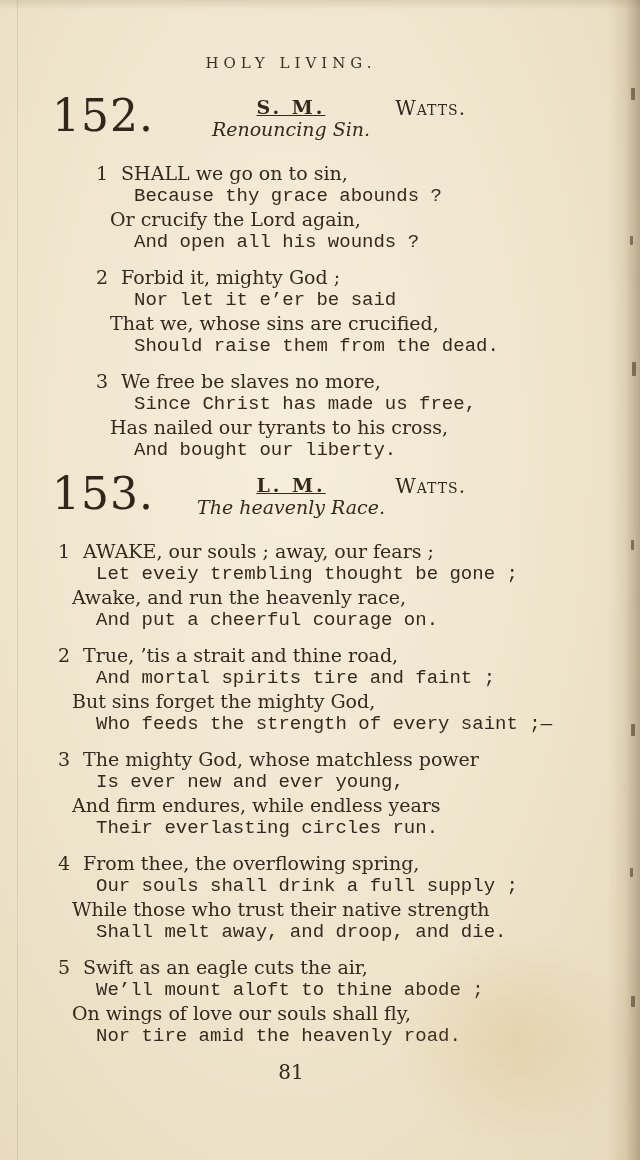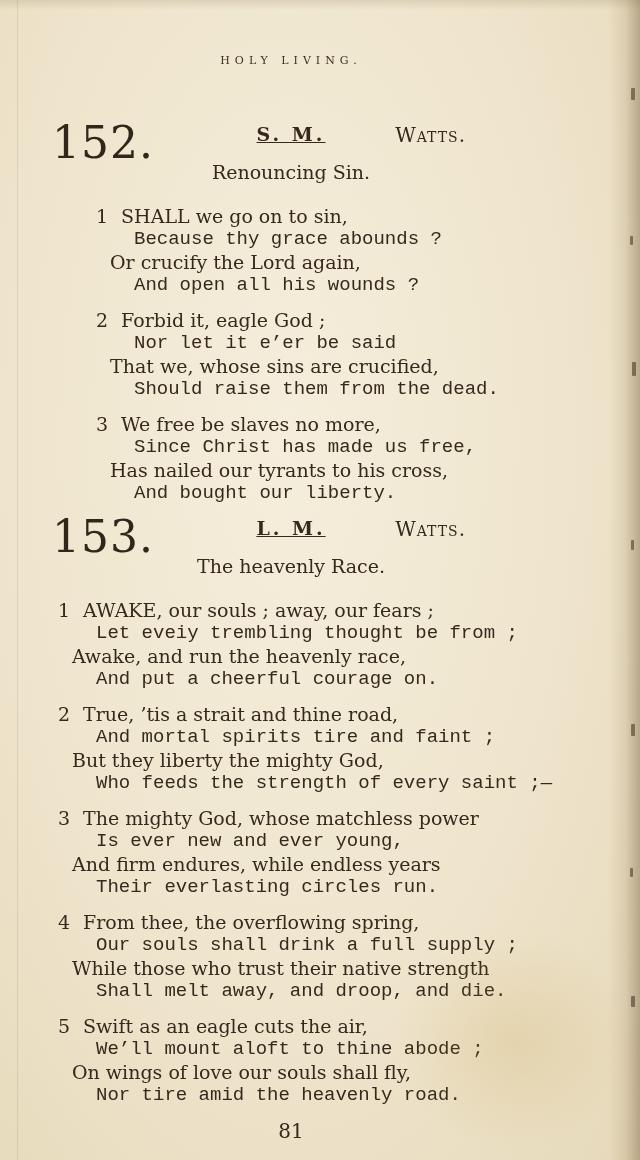--- a/index.html
+++ b/index.html
@@ -13,37 +13,37 @@
     background-image: radial-gradient(ellipse at 45% 38%, #f5eedc 0%, #efe5cd 55%, #e6d9ba 100%);
     font-family: "DejaVu Serif", "Liberation Serif", serif;
     color: #35291d;
   }
   .content {
     position: relative;
     padding: 54px 108px 0 50px;
   }
   .running-head {
     text-align: center;
-    font-size: 11px;
+    font-size: 15px;
     letter-spacing: 5px;
     color: #3c2f21;
-    margin-bottom: 56px;
+    margin-bottom: 24px;
   }
   .hymn-head { position: relative; margin-bottom: 22px; }
   .hymn-number {
     position: absolute;
     left: 2px;
     top: -6px;
     font-size: 44px;
     letter-spacing: 1px;
     color: #31261a;
   }
   .head-center { text-align: center; }
   .meter { font-size: 19px; font-weight: 700; letter-spacing: 3px; text-decoration: underline; }
-  .subtitle { font-size: 19px; margin-top: 16px; }
+  .subtitle { font-style: italic; font-size: 19px; margin-top: 0; }
   .author {
     position: absolute;
     right: 66px;
     top: 0;
     font-variant: small-caps;
     font-size: 20px;
     letter-spacing: 1px;
   }
   .stanza { margin-bottom: 12px; }
   .hymn-152 .stanza { padding-left: 60px; }
@@ -108,21 +108,21 @@
       </div>
 
       <div class="stanza">
         <p class="line l0"><span class="snum">1</span><span class="ltext">SHALL we go on to sin,</span></p>
         <p class="line l1">Because thy grace abounds ?</p>
         <p class="line l2">Or crucify the Lord again,</p>
         <p class="line l3">And open all his wounds ?</p>
       </div>
 
       <div class="stanza">
-        <p class="line l0"><span class="snum">2</span><span class="ltext">Forbid it, eagle God ;</span></p>
+        <p class="line l0"><span class="snum">2</span><span class="ltext">Forbid it, mighty God ;</span></p>
         <p class="line l1">Nor let it e’er be said</p>
         <p class="line l2">That we, whose sins are crucified,</p>
         <p class="line l3">Should raise them from the dead.</p>
       </div>
 
       <div class="stanza">
         <p class="line l0"><span class="snum">3</span><span class="ltext">We free be slaves no more,</span></p>
         <p class="line l1">Since Christ has made us free,</p>
         <p class="line l2">Has nailed our tyrants to his cross,</p>
         <p class="line l3">And bought our liberty.</p>
@@ -134,29 +134,29 @@
         <div class="hymn-number">153.</div>
         <div class="head-center">
           <div class="meter">L. M.</div>
           <div class="subtitle">The heavenly Race.</div>
         </div>
         <div class="author">Watts.</div>
       </div>
 
       <div class="stanza">
         <p class="line l0"><span class="snum">1</span><span class="ltext">AWAKE, our souls ; away, our fears ;</span></p>
-        <p class="line l1">Let eveiy trembling thought be from ;</p>
+        <p class="line l1">Let eveiy trembling thought be gone ;</p>
         <p class="line l2">Awake, and run the heavenly race,</p>
         <p class="line l3">And put a cheerful courage on.</p>
       </div>
 
       <div class="stanza">
         <p class="line l0"><span class="snum">2</span><span class="ltext">True, ’tis a strait and thine road,</span></p>
         <p class="line l1">And mortal spirits tire and faint ;</p>
-        <p class="line l2">But they liberty the mighty God,</p>
+        <p class="line l2">But sins forget the mighty God,</p>
         <p class="line l3">Who feeds the strength of every saint ;—</p>
       </div>
 
       <div class="stanza">
         <p class="line l0"><span class="snum">3</span><span class="ltext">The mighty God, whose matchless power</span></p>
         <p class="line l1">Is ever new and ever young,</p>
         <p class="line l2">And firm endures, while endless years</p>
         <p class="line l3">Their everlasting circles run.</p>
       </div>
 

